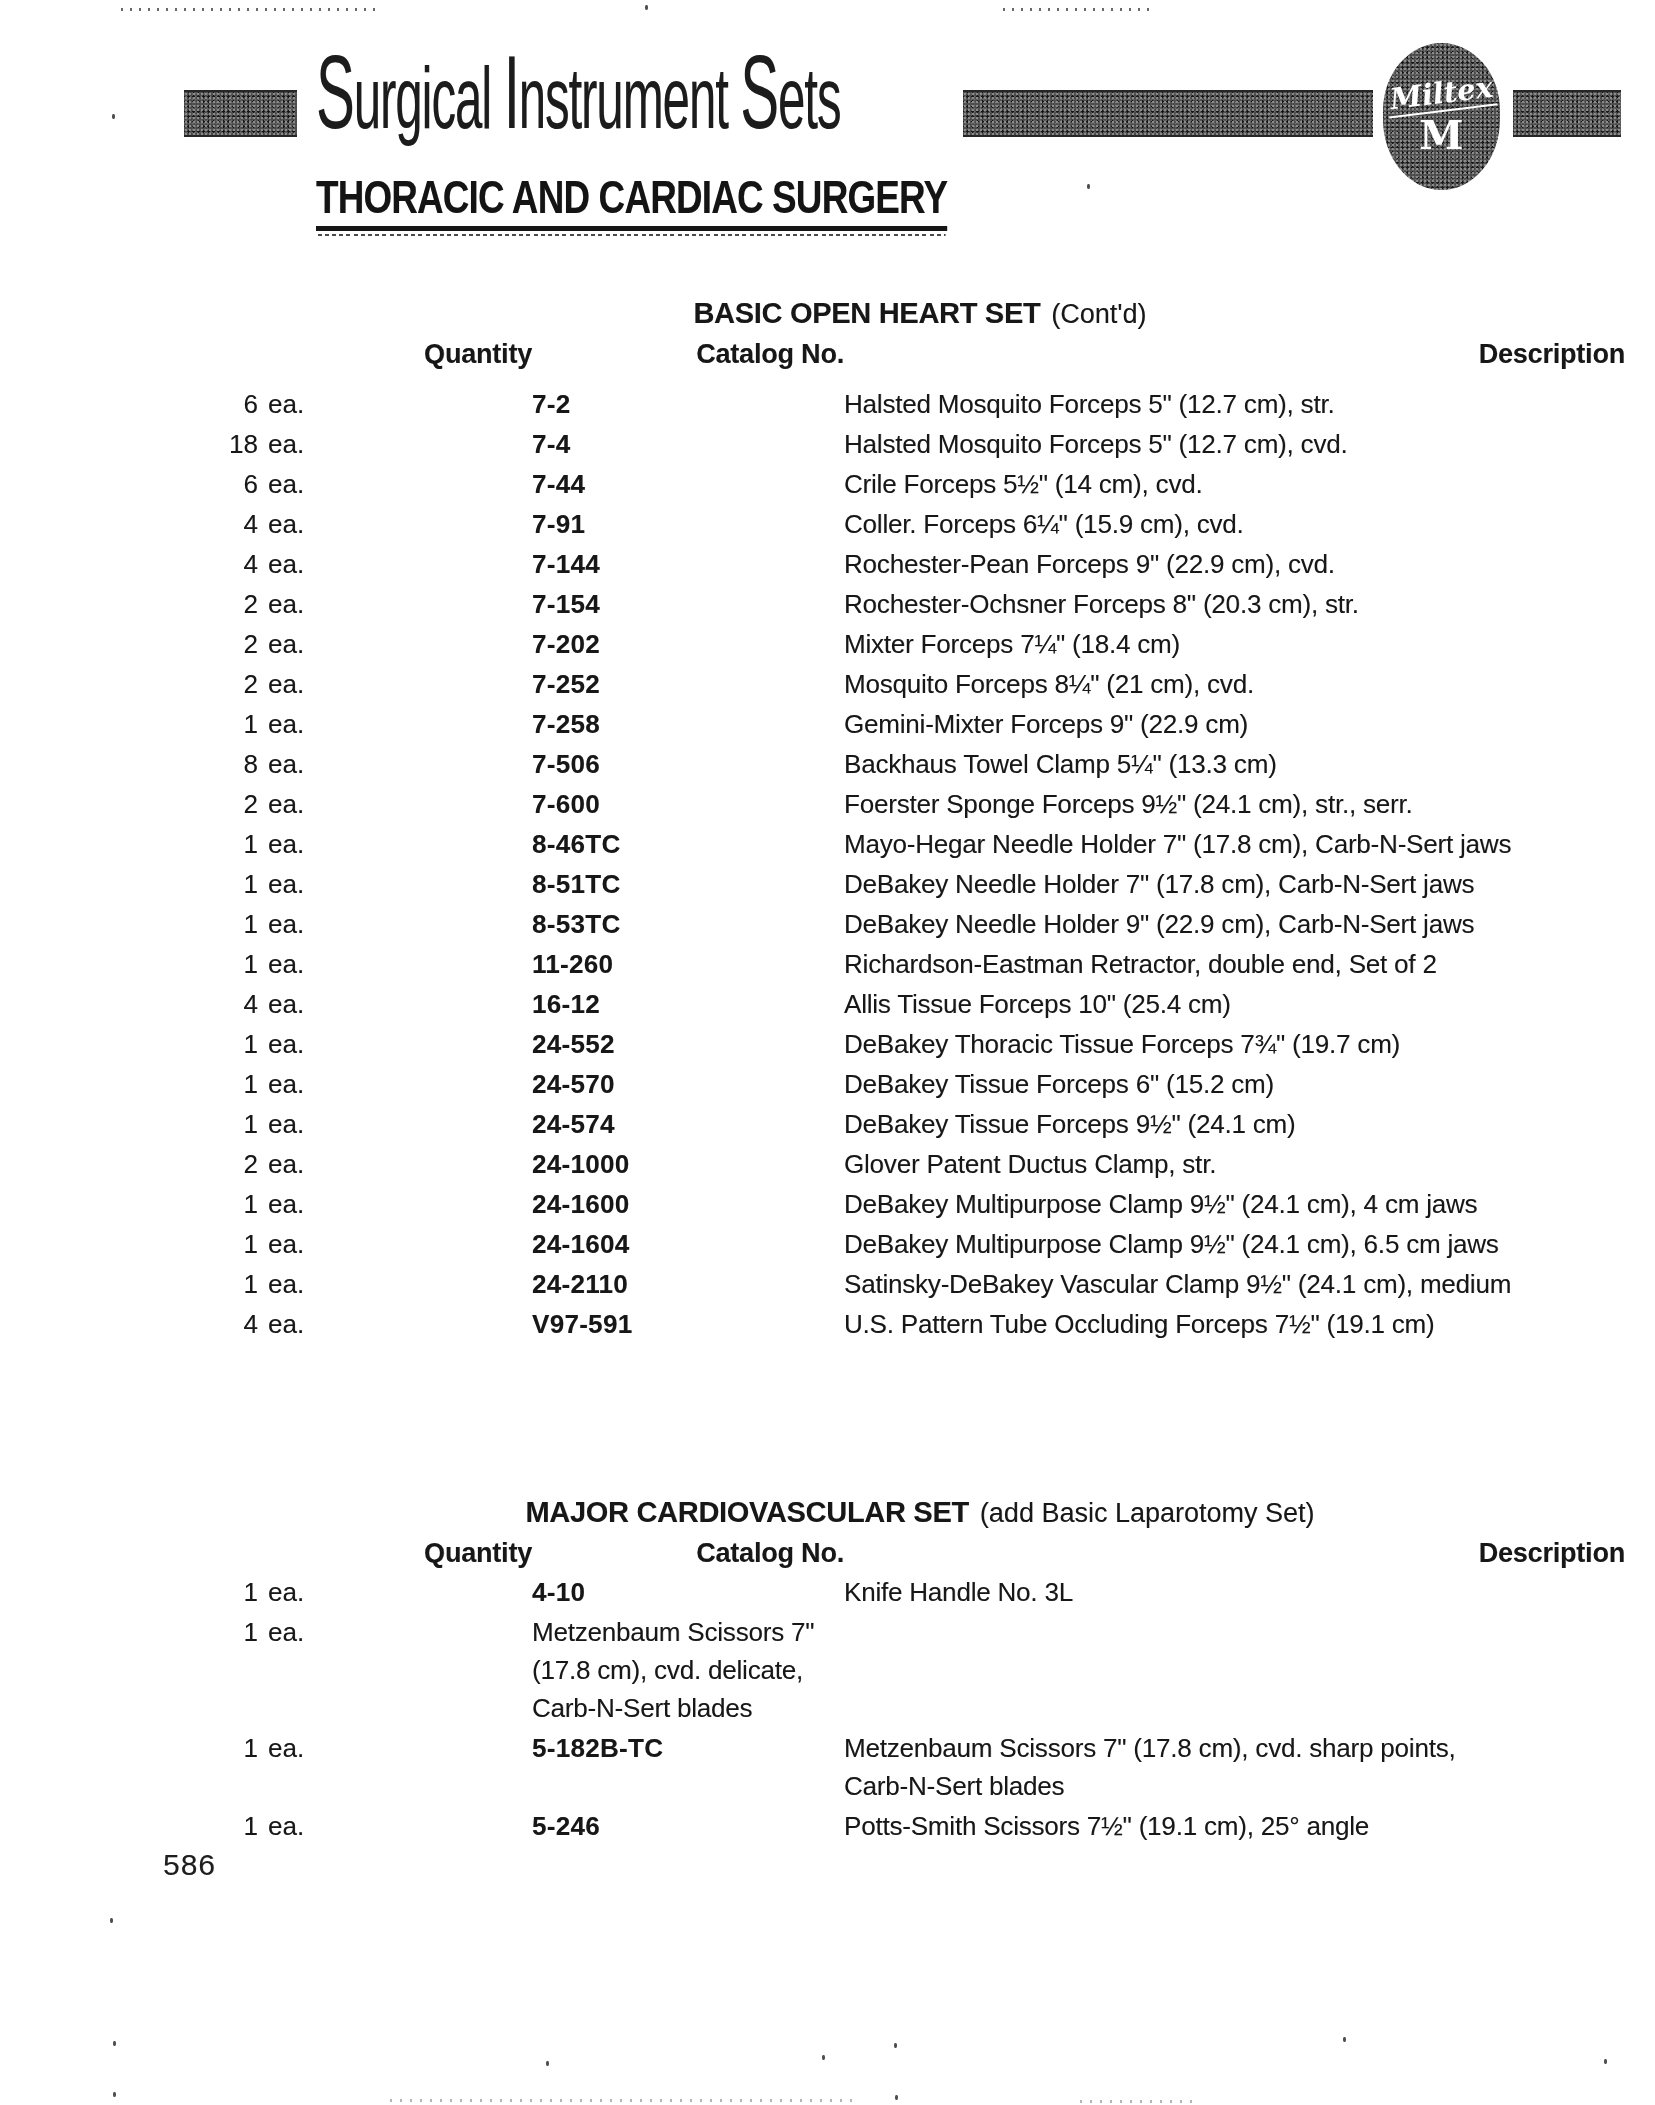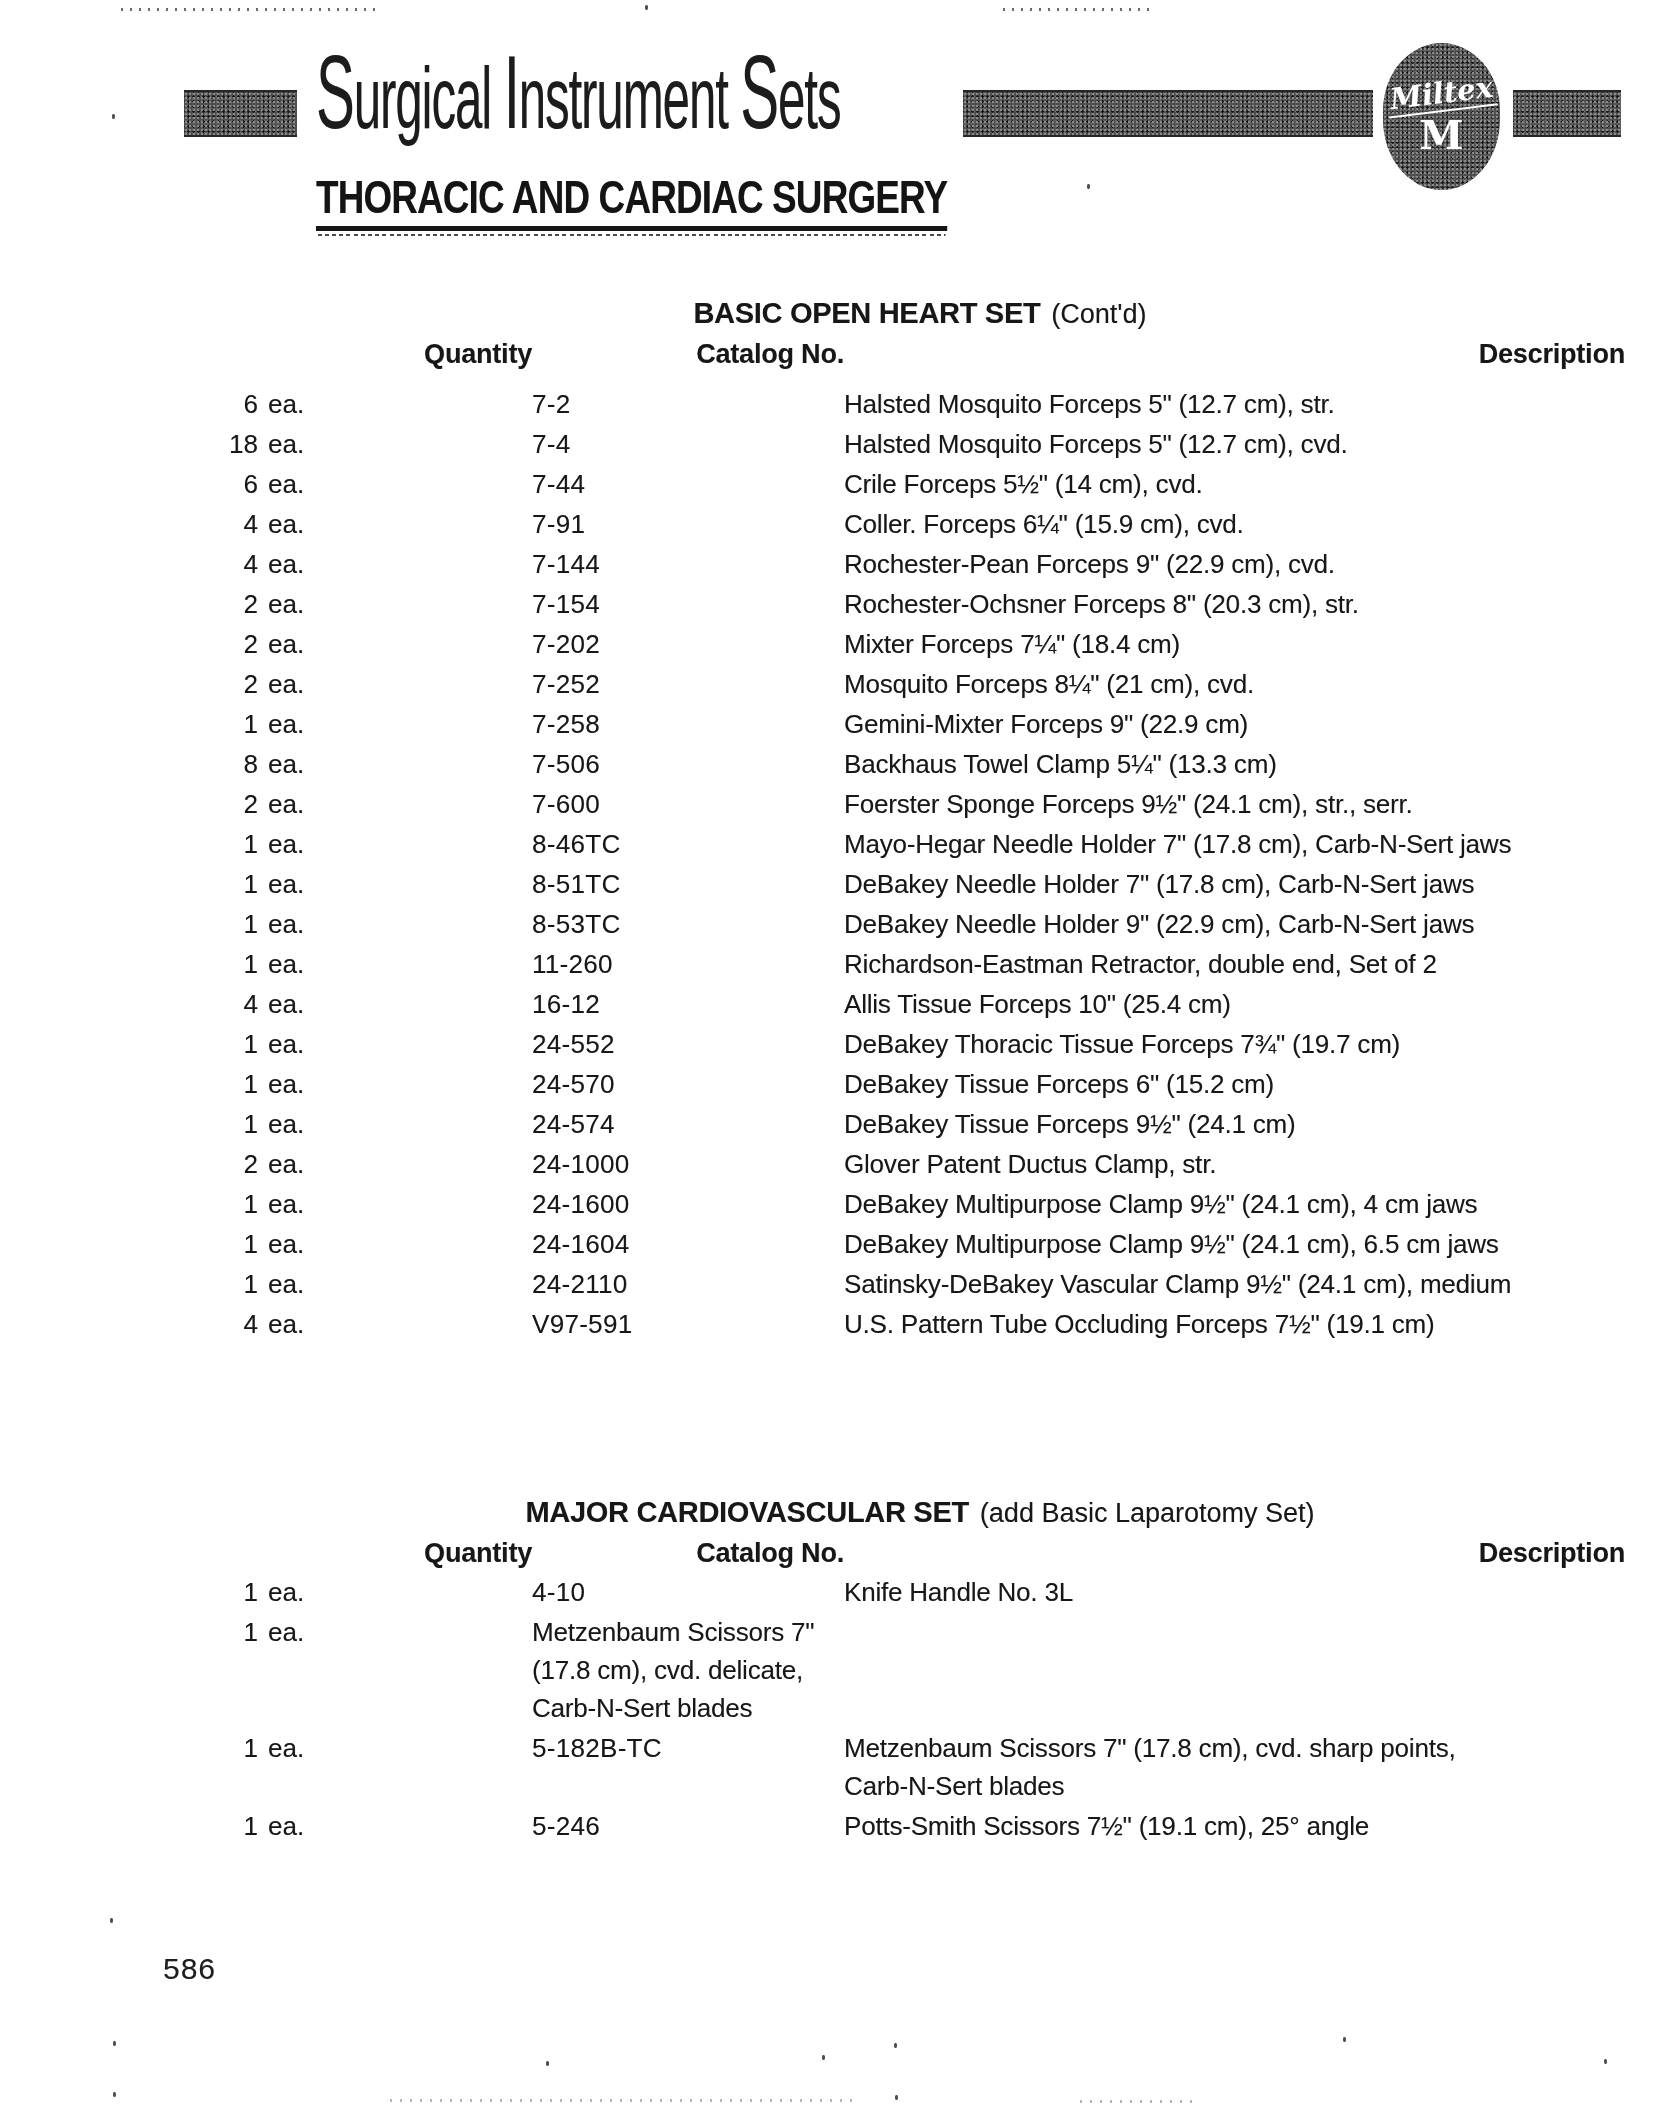--- a/index.html
+++ b/index.html
@@ -78,25 +78,25 @@
   .rows { }
   #section-basic .rows { margin-top:10px; }
   #section-major .rows { margin-top:0; }
 
   .row { display:grid; grid-template-columns:317px 312px 1fr; font-size:26px; }
   #section-basic .row { line-height:40px; }
   #section-major .row { line-height:38px; margin-bottom:2px; }
 
   .qty-num { display:inline-block; width:43px; text-align:right; }
   .qty-unit { margin-left:10px; }
-  .col-cat { font-weight:normal; letter-spacing:0.3px; }
+  .col-cat { font-weight:bold; letter-spacing:0.3px; }
   .col-desc { letter-spacing:-0.2px; }
 
   
-  .page-number { position:absolute; left:163px; top:1952px; font-size:30px; letter-spacing:1px; color:#1e1e1e; }
+  .page-number { position:absolute; left:163px; top:1848px; font-size:30px; letter-spacing:1px; color:#1e1e1e; }
 
   
   .dotline { position:absolute; height:3px; background-image:repeating-linear-gradient(90deg,#6a6a6a 0 2px, transparent 2px 9px); }
   .dotline.light { background-image:repeating-linear-gradient(90deg,#b5b5b5 0 2px, transparent 2px 10px); }
   .speck { position:absolute; width:3px; height:5px; background:#4f4f4f; border-radius:40%; }
 </style>
 </head>
 <body>
 
 <div class="page">

